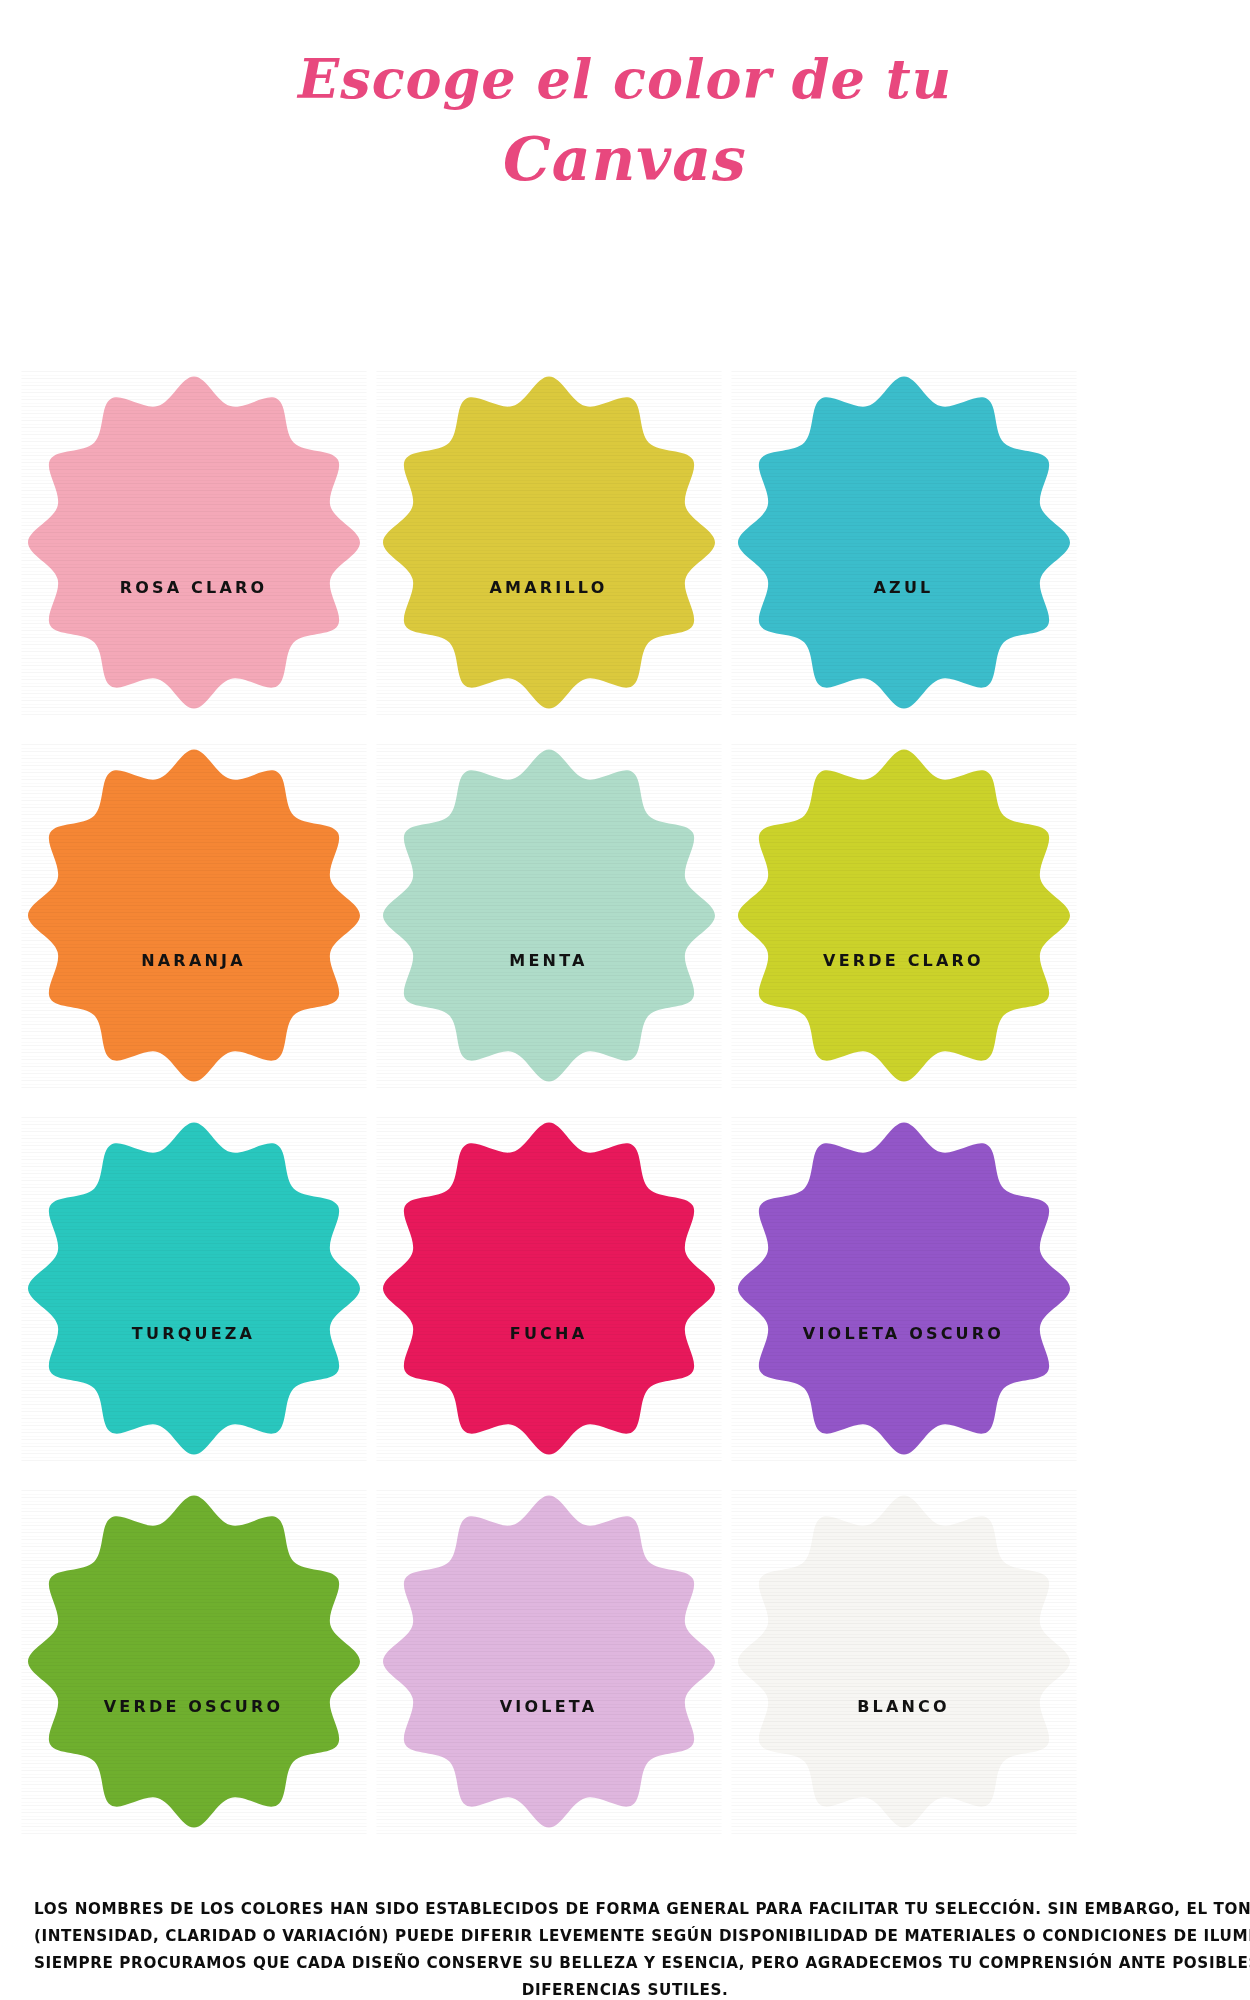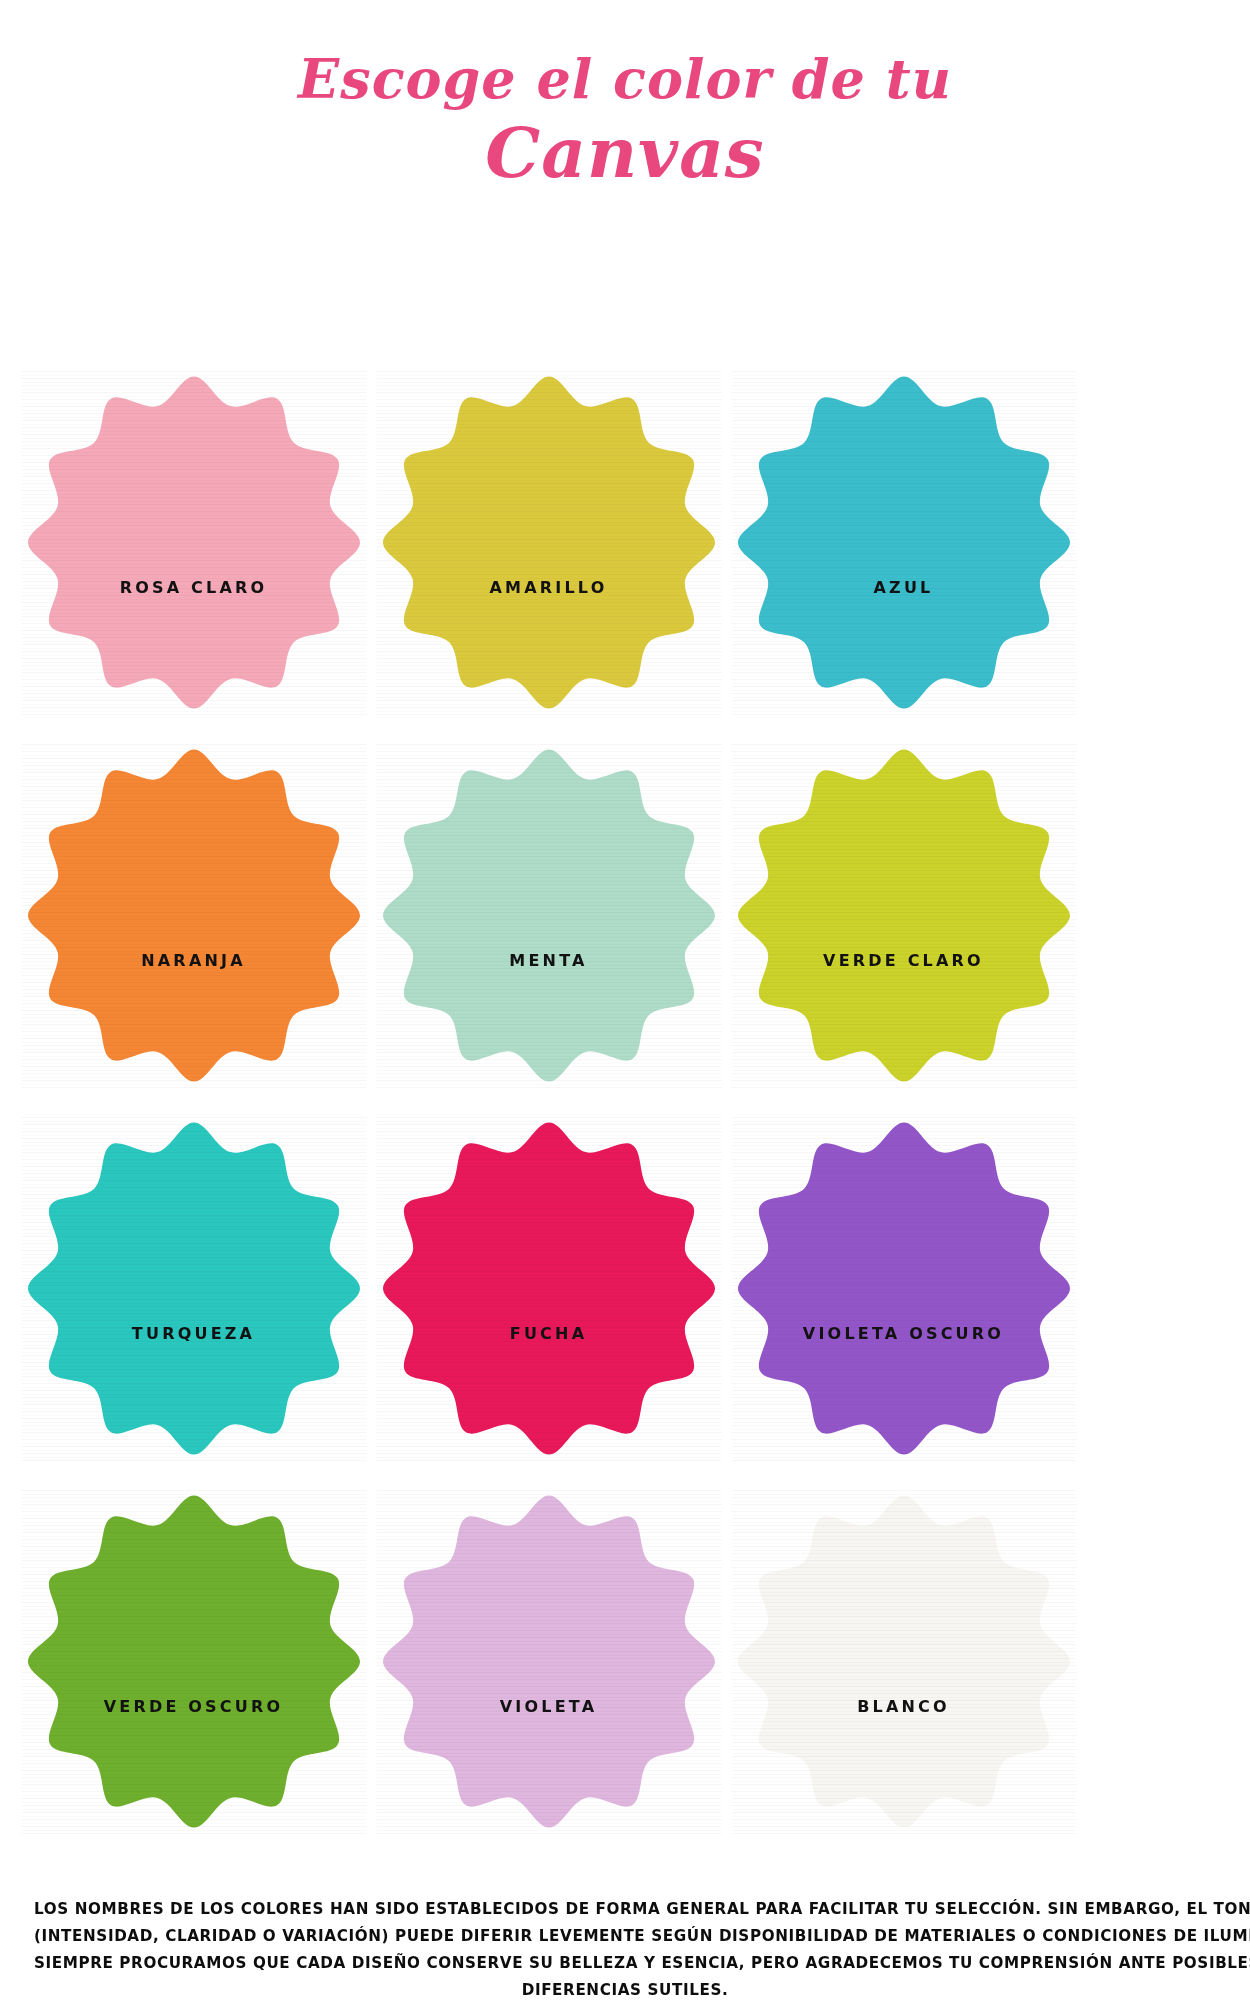--- a/index.html
+++ b/index.html
@@ -30,21 +30,21 @@
   .title-line {
     color: #E8487E;
     font-family: "DejaVu Serif", serif;
     font-style: italic;
     font-weight: bold;
     letter-spacing: 1px;
     line-height: 1.0;
     white-space: nowrap;
   }
   .title-line-1 { font-size: 54px; }
-  .title-line-2 { font-size: 69px; margin-top: 12px; }
+  .title-line-2 { font-size: 60px; margin-top: 23px; }
 
   
   .grid {
     position: absolute;
     top: 370px;
     left: 16px;
     width: 1046px;
     display: grid;
     grid-template-columns: repeat(3, 1fr);
     grid-template-rows: repeat(4, 373px);

